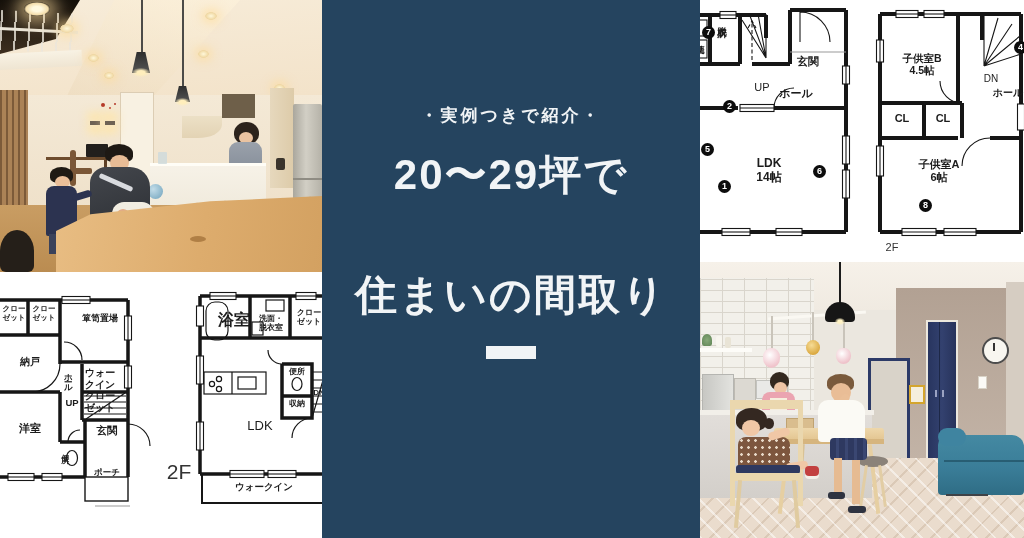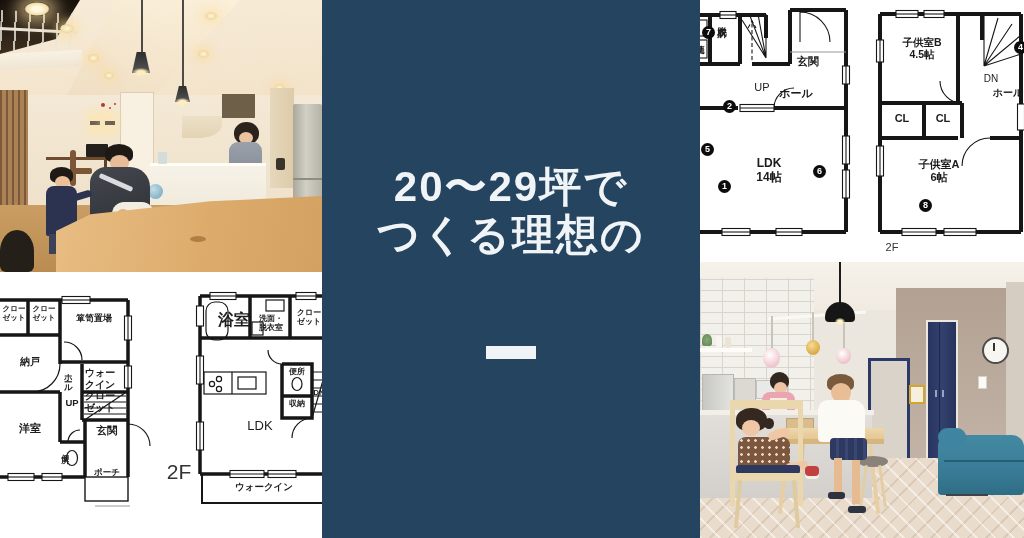--- a/index.html
+++ b/index.html
@@ -12,21 +12,21 @@
   .plan-label{position:absolute;color:#1c1c1c;white-space:pre-line;text-align:center;
               line-height:1.15;font-weight:600;letter-spacing:0;}
   .vert{writing-mode:vertical-rl;letter-spacing:1px;}
   .num{position:absolute;width:13px;height:13px;border-radius:50%;background:#0c0c0c;color:#fff;
        font-size:9px;line-height:13px;text-align:center;font-weight:700;}
   .panel{position:absolute;left:322px;top:0;width:378px;height:538px;background:var(--panel-navy,#25445f);}
   .badge{position:absolute;top:104px;width:100%;text-align:center;color:var(--title-text,#f1f4f6);
          font-size:17px;font-weight:700;letter-spacing:3px;}
   .tline{position:absolute;width:100%;text-align:center;color:var(--title-text,#f1f4f6);
          font-weight:800;font-size:42px;letter-spacing:2px;}
-  .t1{top:159px;}.t2{top:207px;}.t3{top:267px;}
+  .t1{top:147px;}.t2{top:207px;}.t3{top:267px;}
   .dash{position:absolute;top:346px;left:50%;width:50px;height:13px;margin-left:-25px;
         background:var(--title-text,#f1f4f6);}
 </style>
 </head>
 <body>
 
 <div class="canvas">
 
   <div class="photo" style="left:0;top:0;width:322px;height:272px;background:linear-gradient(175deg,#f7ecd9 0%,#f3e3ca 40%,#eedcc1 62%,#e9d5b8 78%);">
     <div class="ph" style="left:0;top:0;width:80px;height:54px;background:linear-gradient(180deg,#15100a,#3d2f20);clip-path:polygon(0 0,100% 0,70% 72%,0 100%);"></div>
@@ -147,21 +147,21 @@
         <rect x="230" y="198.5" width="34" height="7"></rect>
           <path d="M230 202 H264"></path>
         <rect x="268" y="198.5" width="28" height="7"></rect>
           <path d="M268 202 H296"></path>
       </g>
     </svg>
     <span class="plan-label" style="left:1px;top:33px;width:26px;font-size:7.5px;">クロー
 ゼット</span>
     <span class="plan-label" style="left:31px;top:33px;width:26px;font-size:7.5px;">クロー
 ゼット</span>
-    <span class="plan-label" style="left:70px;top:41px;width:48px;font-size:9px;">箪笥置場</span>
+    <span class="plan-label" style="left:70px;top:41px;width:48px;font-size:9px;text-align:right;">箪笥置場</span>
     <span class="plan-label" style="left:14px;top:84px;width:32px;font-size:10px;">納戸</span>
     <span class="plan-label vert" style="left:63px;top:95px;font-size:8.5px;">ホール</span>
     <span class="plan-label" style="left:84px;top:95px;width:32px;font-size:10px;">ウォークイン
 クローゼット</span>
     <span class="plan-label" style="left:62px;top:126px;width:20px;font-size:9.5px;">UP</span>
     <span class="plan-label" style="left:12px;top:150px;width:36px;font-size:11px;">洋室</span>
     <span class="plan-label" style="left:92px;top:152px;width:30px;font-size:10.5px;">玄関</span>
     <span class="plan-label vert" style="left:60px;top:176px;font-size:8px;">便所</span>
     <span class="plan-label" style="left:90px;top:196px;width:34px;font-size:8.5px;">ポーチ</span>
     <span class="plan-label" style="left:162px;top:188px;width:34px;font-size:21px;font-weight:500;color:#333;">2F</span>
@@ -171,22 +171,23 @@
     <span class="plan-label" style="left:294px;top:36px;width:30px;font-size:8px;">クロー
 ゼット</span>
     <span class="plan-label" style="left:310px;top:116px;width:18px;font-size:8px;">DN</span>
     <span class="plan-label" style="left:283px;top:95px;width:28px;font-size:8px;">便所</span>
     <span class="plan-label" style="left:283px;top:127px;width:28px;font-size:8px;">収納</span>
     <span class="plan-label" style="left:240px;top:147px;width:40px;font-size:13px;font-weight:500;">LDK</span>
     <span class="plan-label" style="left:234px;top:210px;width:60px;font-size:9.5px;">ウォークイン</span>
   </div>
 
   <div class="panel">
+    <div class="badge">・実例つきで紹介・</div>
     <div class="tline t1">20〜29坪で</div>
-    <div class="tline t2">つくる理想の</div>
+    <div class="tline t3">住まいの間取り</div>
     <div class="dash"></div>
   </div>
 
   <div class="plan" style="left:700px;top:0;width:324px;height:262px;">
     <svg width="324" height="262" viewBox="0 0 324 262">
       <g stroke="#161616" stroke-width="4" fill="none">
         <path d="M-6 15 H66 M90 10 H146 M90 10 V64 M146 10 V232 M-6 232 H146 M-6 64 H40 M52 64 H90 M10 15 V64 M40 15 V64 M66 15 V38 M-6 108 H38 M74 108 H146"></path>
         <path d="M180 14 H321 M321 14 V232 M180 14 V232 M180 232 H321 M258 14 V103 M180 103 H262 M180 138 H258 M224 103 V138 M262 103 V138 M290 138 H321 M282 14 V40"></path>
       </g>
       <g stroke="#161616" stroke-width="1.1" fill="none">
@@ -231,21 +232,21 @@
         <rect x="-3" y="40" width="10" height="18"></rect>
       </g>
     </svg>
     <span class="plan-label vert" style="left:-5px;top:38px;font-size:8.5px;">洗面</span>
     <span class="plan-label vert" style="left:16px;top:18px;font-size:9.5px;">脱衣所</span>
     <span class="plan-label" style="left:92px;top:55px;width:32px;font-size:11px;">玄関</span>
     <span class="plan-label" style="left:50px;top:81px;width:24px;font-size:11px;font-weight:500;">UP</span>
     <span class="plan-label" style="left:76px;top:87px;width:40px;font-size:11px;">ホール</span>
     <span class="plan-label" style="left:46px;top:157px;width:46px;font-size:12px;">LDK
 14帖</span>
-    <span class="plan-label" style="left:192px;top:36px;width:60px;font-size:10.5px;">子供室B
+    <span class="plan-label" style="left:192px;top:52px;width:60px;font-size:10.5px;">子供室B
 4.5帖</span>
     <span class="plan-label" style="left:279px;top:73px;width:24px;font-size:10px;font-weight:500;">DN</span>
     <span class="plan-label" style="left:286px;top:87px;width:44px;font-size:10px;">ホール</span>
     <span class="plan-label" style="left:188px;top:112px;width:28px;font-size:11px;">CL</span>
     <span class="plan-label" style="left:229px;top:112px;width:28px;font-size:11px;">CL</span>
     <span class="plan-label" style="left:208px;top:158px;width:62px;font-size:11px;">子供室A
 6帖</span>
     <span class="plan-label" style="left:180px;top:241px;width:24px;font-size:11px;font-weight:500;color:#333;">2F</span>
     <span class="num" style="left:2px;top:26px;">7</span>
     <span class="num" style="left:23px;top:100px;">2</span>

